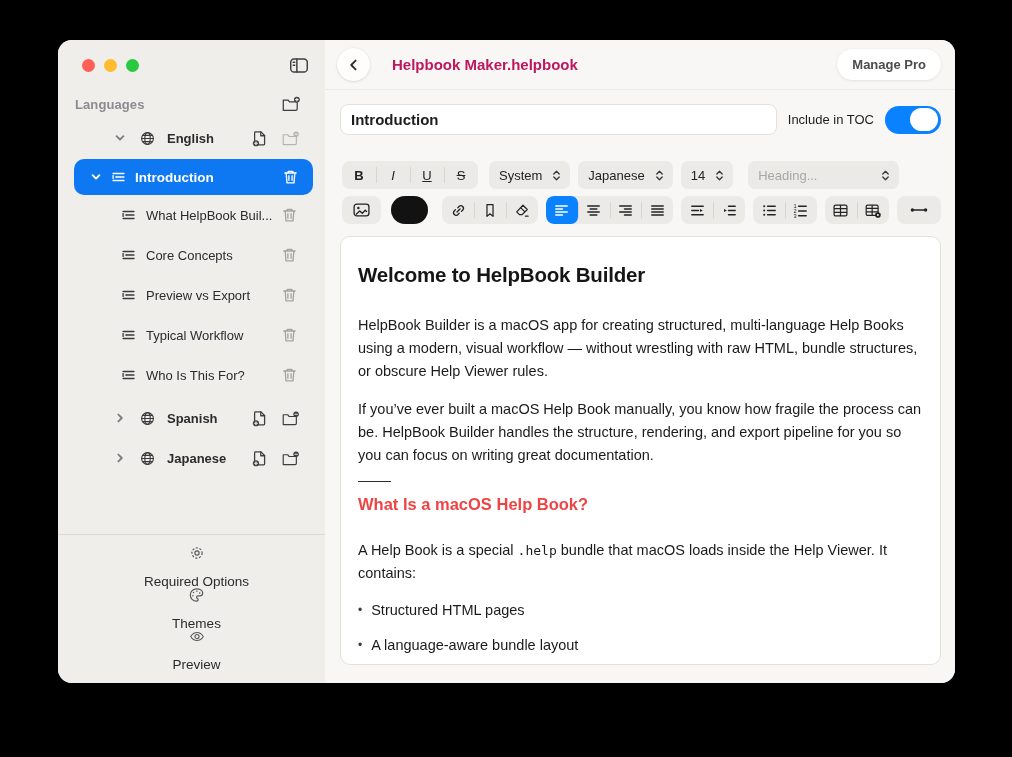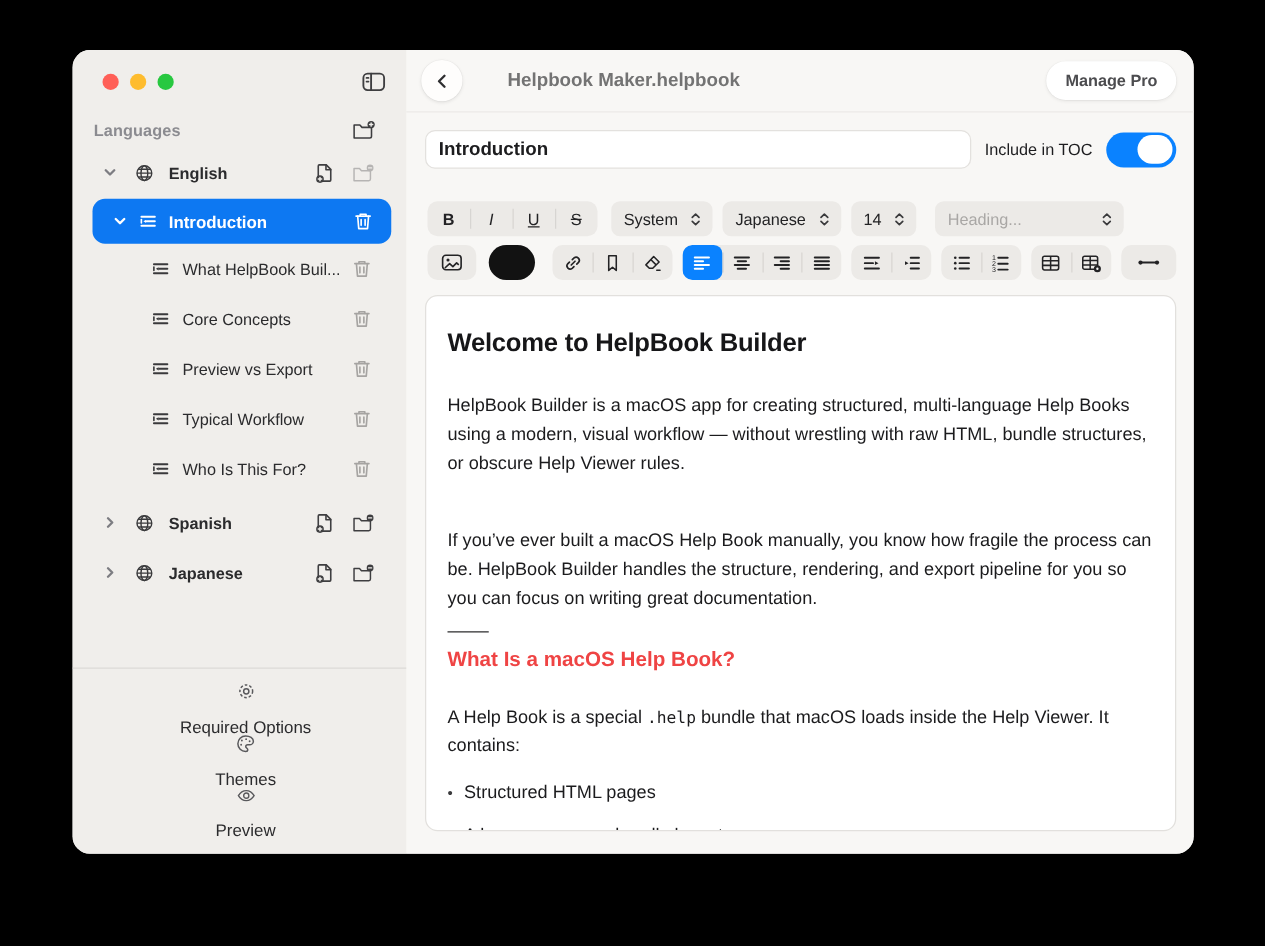--- a/index.html
+++ b/index.html
@@ -25,21 +25,21 @@
   .light{ width:13px; height:13px; border-radius:50%; }
   .light.red{ background:#ff5f57; }
   .light.yellow{ background:#febc2e; }
   .light.green{ background:#28c840; }
   .traffic-row .spacer{ flex:1; }
   .icon-btn{ display:inline-flex; align-items:center; justify-content:center; color:#3e3e40; background:none; border:none; cursor:pointer; }
   .side-section{ display:flex; align-items:center; padding:0 24px 0 17px; margin-top:20px; height:22px; }
   .side-section .sec-label{ font-size:13px; color:#8b8b90; font-weight:600; letter-spacing:.1px; }
   .side-section .spacer{ flex:1; }
   .row{ display:flex; align-items:center; height:34px; font-size:13px; }
-  .row.lang{ padding:0 25px 0 24px; margin-top:6px; gap:4px; }
+  .row.lang{ padding:0 25px 0 24px; margin-top:6px; gap:4px;margin-left:32px; }
   .row.lang .chev{ width:16px; color:#7d7d82; display:flex; }
   .row.lang .globe{ margin:0 8px 0 6px; color:#3a3a3c; display:flex; }
   .row.lang .lbl{ font-weight:700; color:#2b2b2d; }
   .row .spacer{ flex:1; }
   .row .acts{ display:flex; align-items:center; gap:13px; color:#48484a; }
   .dim{ opacity:.32; }
   .row.selected-page{
     margin:4px 12px 0 16px; height:36px; border-radius:10px;
     background:#0d78f2; color:#fff; padding:0 14px 0 16px;
   }
@@ -50,21 +50,21 @@
   .row.sub .pic{ display:flex; color:#3a3a3c; margin-right:9px; }
   .trash{ color:#a6a4a2; display:flex; cursor:pointer; background:none; border:none; }
   .row.selected-page .trash{ color:#fff; }
   .sidebar-footer{ margin-top:auto; border-top:1px solid #dcdad7; padding:10px 0 12px; }
   .foot-item{ display:flex; align-items:center; gap:13px; height:42px; padding:0 16px 0 26px; font-size:13.5px; color:#2b2b2d; cursor:pointer;flex-direction:column; }
   .foot-item .fic{ display:flex; color:#59595c; }
   
   .main{ flex:1; display:flex; flex-direction:column; background:#f8f7f5; min-width:0; }
   .main-header{ height:50px; display:flex; align-items:center; padding:0 14px 0 12px; border-bottom:1px solid #eceae7; }
   .back-btn{ width:33px; height:33px; border-radius:50%; background:#fefdfc; box-shadow:0 1px 3px rgba(0,0,0,.10), 0 0 0 .5px rgba(0,0,0,.04); display:flex; align-items:center; justify-content:center; color:#2f2f31; border:none; cursor:pointer; }
-  .doc-title{ font-size:15px; font-weight:700; color:#737373; margin-left:36px; }
+  .doc-title{ font-size:15px; font-weight:700; color:#be185d; margin-left:22px; }
   .main-header .spacer{ flex:1; }
   .pro-btn{ background:#fff; border:none; border-radius:17px; padding:8px 15px; font-size:13px; font-weight:600; color:#4c4c4f; box-shadow:0 1px 3px rgba(0,0,0,.08), 0 0 0 .5px rgba(0,0,0,.03); cursor:pointer; font-family:inherit; }
   .meta-row{ display:flex; align-items:center; margin:14px 14px 0 15px; }
   .title-input{
     width:437px; height:31px; background:#fff; border:1px solid #e3e1de; border-radius:8px;
     padding:0 10px; font-size:15px; font-weight:700; color:#1d1d1f; font-family:inherit; outline:none;
   }
   .toc-group{ margin-left:auto; display:flex; align-items:center; gap:11px; }
   .toc-label{ font-size:13px; color:#1d1d1f; }
   .toggle{ width:56px; height:28px; border-radius:14px; background:#0a82ff; position:relative; border:none; cursor:pointer; }
@@ -88,21 +88,21 @@
   .tbtn{ width:33px; display:flex; align-items:center; justify-content:center; }
   .tbtn.sel{ background:#0a82ff; color:#fff; border-radius:7px; margin:0; }
   .single-btn{ display:flex; align-items:center; justify-content:center; background:#eceae7; border:none; border-radius:8px; height:28px; width:40px; color:#232325; cursor:pointer; }
   .color-swatch{ width:39px; height:28px; border-radius:14px; background:#121212; border:none; cursor:pointer; }
   
   .editor-card{
     flex:1; margin:12px 14px 18px 15px; background:#fff; border:1px solid #e2e0dd; border-radius:10px;
     padding:22px 17px 0; overflow:hidden;
   }
   .editor-card h1{ font-size:20.5px; font-weight:700; color:#161618; margin:4px 0 27px; letter-spacing:-.2px; }
-  .editor-card p{ font-size:14.5px; line-height:23px; color:#1b1b1d; margin-bottom:39px; max-width:573px; }
+  .editor-card p{ font-size:14.5px; line-height:23px; color:#1b1b1d; margin-bottom:15px; max-width:573px; }
   .editor-card .hrule{ width:33px; border:none; border-top:1.6px solid #2c2c2e; margin:0 0 13px; }
   .editor-card h2{ font-size:16.5px; font-weight:700; color:#ef4444; margin:0 0 25px; }
   .code{ font-family:"DejaVu Sans Mono", monospace; font-size:13px; }
   .bullets{ list-style:none; }
   .bullets li{ font-size:14.5px; color:#1b1b1d; display:flex; gap:9px; margin-bottom:13px; line-height:22px; }
   .bullets .dot{ color:#3a3a3c; font-size:12px; line-height:22px; }
   svg{ display:block; }
 </style>
 </head>
 <body>

